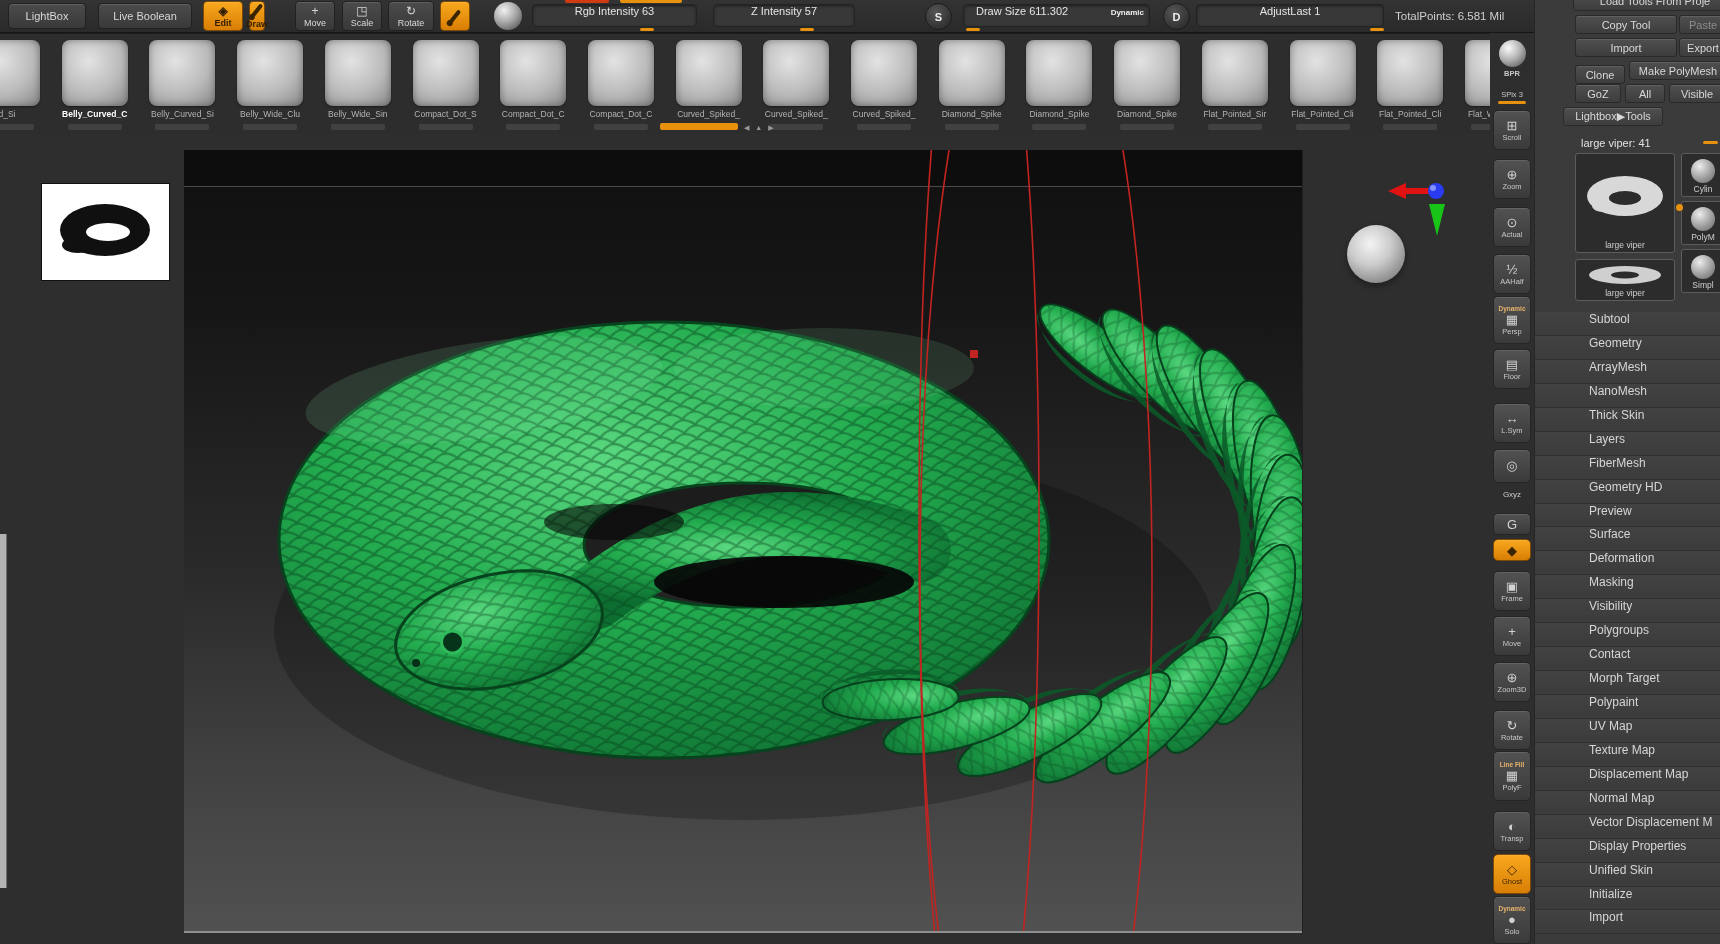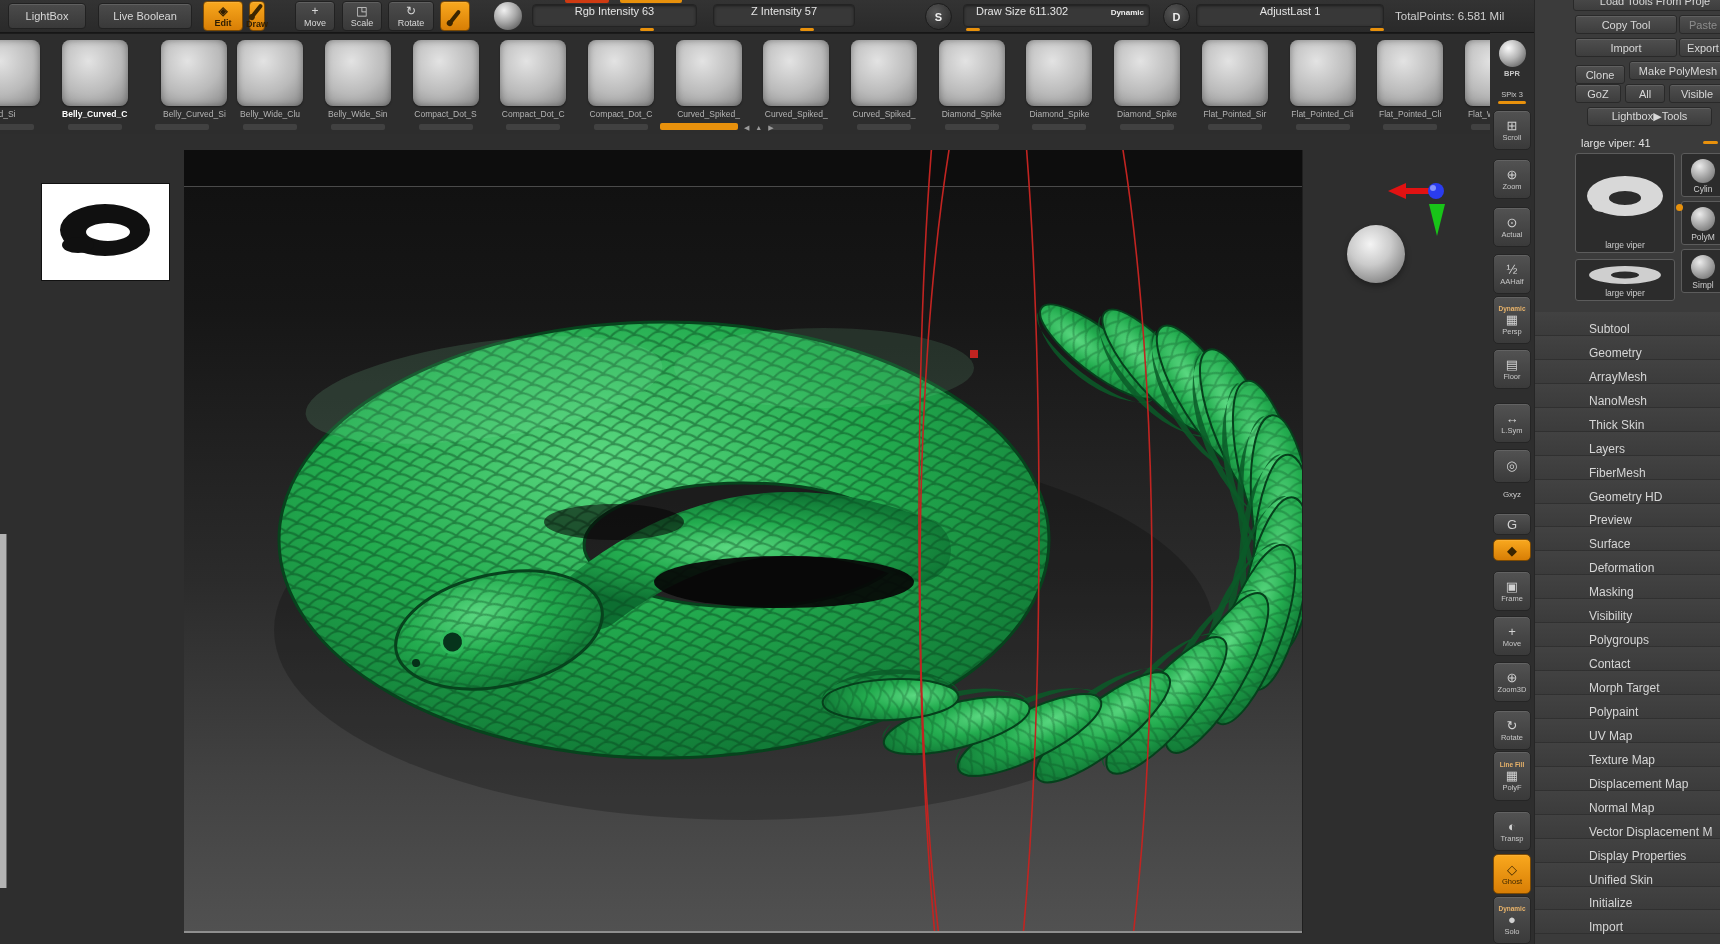--- a/index.html
+++ b/index.html
@@ -69,21 +69,21 @@
   .panel-btn{position:absolute;height:19px;background:linear-gradient(#4f4f4f,#3d3d3d);border:1px solid #292929;border-radius:3px;box-shadow:inset 0 1px 0 rgba(255,255,255,.1);font-size:11px;color:#d8d8d8;display:flex;align-items:center;justify-content:center;white-space:nowrap;overflow:hidden}
   .panel-btn.dim{color:#8d8d8d}
   .cur-tool{position:absolute;left:46px;top:137px;font-size:11px;color:#e2e2e2;white-space:nowrap}
   .cur-dash{position:absolute;left:168px;top:141px;width:15px;height:3px;background:var(--accent);border-radius:2px}
   .tool-thumb{position:absolute;background:#2c2c2c;border:1px solid #5c5c5c;border-radius:3px;display:flex;flex-direction:column;align-items:center;justify-content:flex-end;overflow:hidden}
   .tool-thumb .tlabel{font-size:8.5px;color:#cfcfcf;padding-bottom:2px;white-space:nowrap}
   .mini-sphere{width:24px;height:24px;border-radius:50%;background:radial-gradient(circle at 36% 30%,#ececec,#9e9e9e 55%,#626262);margin:3px auto 1px}
   .goz-dot{position:absolute;left:141px;top:204px;width:7px;height:7px;border-radius:50%;background:var(--accent)}
   .collapse-arrow{position:absolute;left:2px;top:448px;font-size:9px;color:#979797}
   .palette{position:absolute;left:0;top:312px;right:0}
-  .palette-row{height:23.95px;display:flex;align-items:flex-end;padding-left:54px;font-size:12px;color:#d6d6d6;background:linear-gradient(#424242,#3b3b3b);box-shadow:inset 0 -1px 0 rgba(0,0,0,.18)}
+  .palette-row{height:23.95px;display:flex;align-items:flex-start;padding-left:54px;font-size:12px;color:#d6d6d6;background:linear-gradient(#424242,#3b3b3b);box-shadow:inset 0 -1px 0 rgba(0,0,0,.18)}
 </style>
 </head>
 <body>
 
 <div id="app">
 
   <div class="topbar">
     <div class="btn" style="left:8px;top:3px;width:78px;height:26px">
         <span>LightBox</span>
       </div>
@@ -157,21 +157,21 @@
         <div class="bthumb" style="left: -28px;">
           <div class="bthumb-img"></div>
           <div class="bthumb-label">d_Si</div>
         </div>
         <div class="bseg" style="left: -20px;"></div>
         <div class="bthumb" style="left: 59.7px;">
           <div class="bthumb-img"></div>
           <div class="bthumb-label sel">Belly_Curved_C</div>
         </div>
         <div class="bseg" style="left: 67.7px;"></div>
-        <div class="bthumb" style="left: 147.4px; margin-left: 12px;">
+        <div class="bthumb" style="left: 147.4px;">
           <div class="bthumb-img"></div>
           <div class="bthumb-label">Belly_Curved_Si</div>
         </div>
         <div class="bseg" style="left: 155.4px;"></div>
         <div class="bthumb" style="left: 235.1px;">
           <div class="bthumb-img"></div>
           <div class="bthumb-label">Belly_Wide_Clu</div>
         </div>
         <div class="bseg" style="left: 243.1px;"></div>
         <div class="bthumb" style="left: 322.8px;">
@@ -501,21 +501,21 @@
     <div class="panel-btn" style="left:40px;top:84px;width:46px">
         <span>GoZ</span>
       </div>
     <div class="panel-btn" style="left:90px;top:84px;width:40px">
         <span>All</span>
       </div>
     <div class="panel-btn" style="left:134px;top:84px;width:56px">
         <span>Visible</span>
       </div>
 
-    <div class="panel-btn" style="left:52px;top:107px;width:125px">
+    <div class="panel-btn" style="left:28px;top:107px;width:100px">
         <span>Lightbox▶Tools</span>
       </div>
 
     <div class="cur-tool">large viper: 41</div>
     <div class="cur-dash"></div>
 
     <div class="tool-thumb" style="left:40px;top:153px;width:100px;height:100px">
       <svg width="96" height="84" viewBox="0 0 96 84">
         <path fill-rule="evenodd" fill="#d8d8d8" d="M10,40a38,20 0 1,0 76,0a38,20 0 1,0 -76,0M32,42a16,7 0 1,0 32,0a16,7 0 1,0 -32,0"></path>
         <ellipse cx="26" cy="50" rx="11" ry="6" fill="#d8d8d8"></ellipse>

